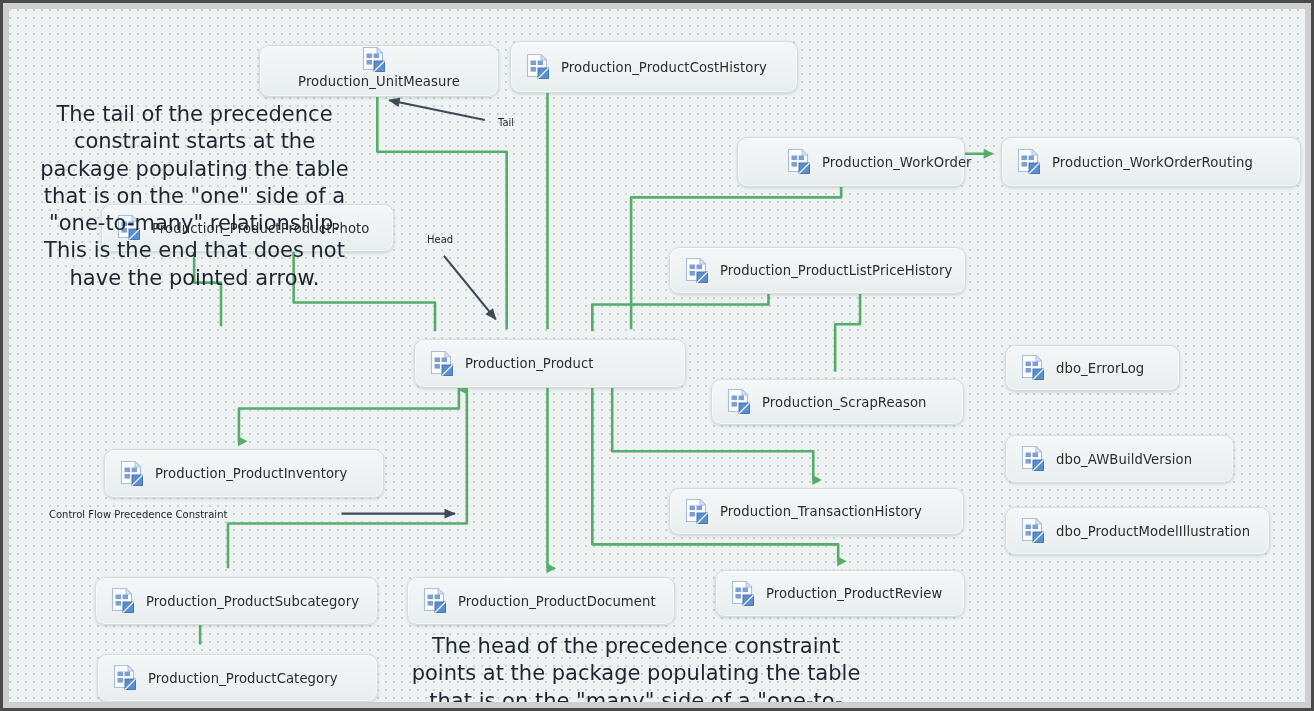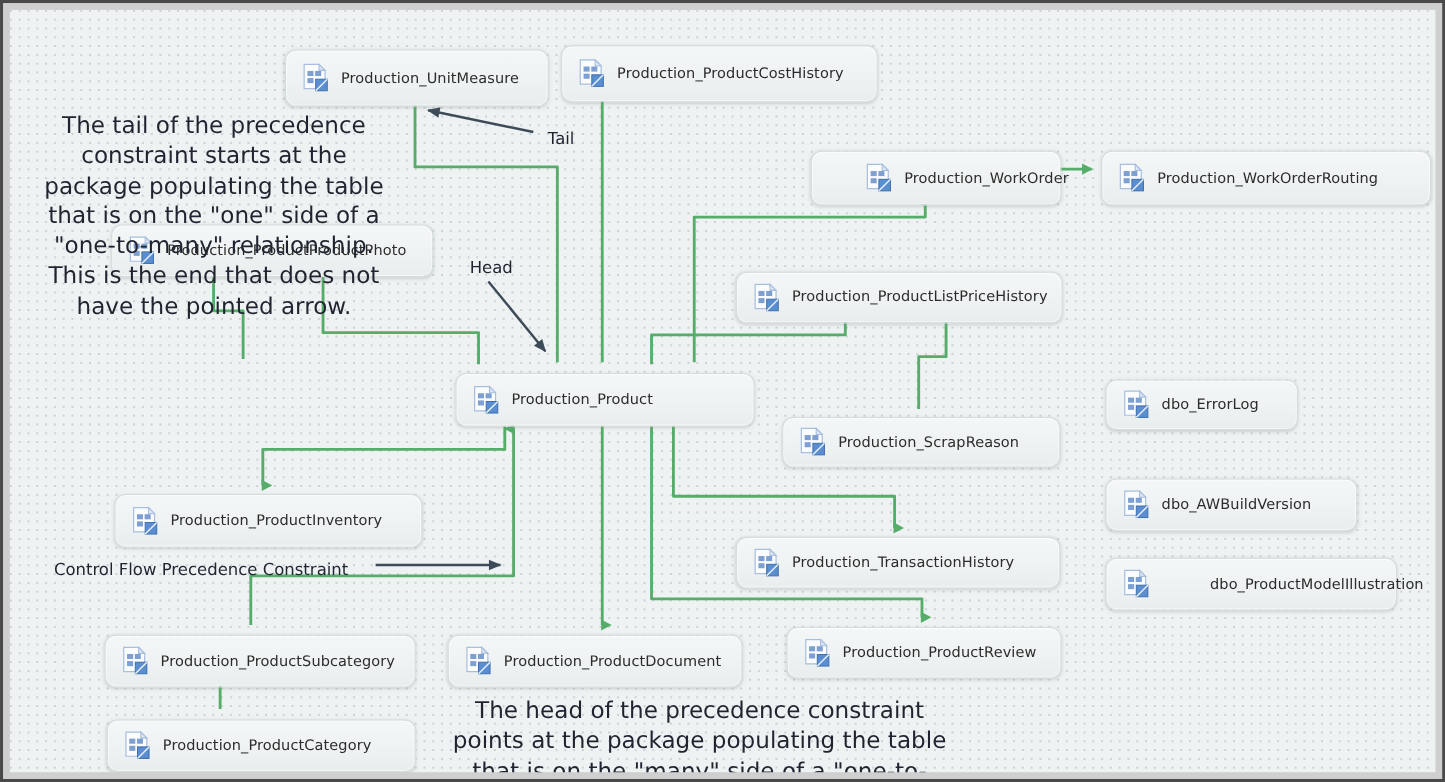--- a/index.html
+++ b/index.html
@@ -64,21 +64,21 @@
   .annotation {
     position: absolute;
     font-size: 21px;
     color: #1f2430;
     line-height: 1.30;
     text-align: center;
     z-index: 6;
   }
   .ann-small {
     position: absolute;
-    font-size: 15px;
+    font-size: 10px;
     color: #1f2430;
     z-index: 6;
     white-space: nowrap;
   }
 </style>
 </head>
 <body>
 
 <div id="canvas-frame">
   <div id="canvas-inner">
@@ -130,21 +130,21 @@
       <g fill="none" stroke="#3d4a57" stroke-width="2.2" stroke-linecap="butt">
 
         <path d="M 478,112 L 382,92" marker-end="url(#arrow-dark)"></path>
 
         <path d="M 437,249 L 489,313" marker-end="url(#arrow-dark)"></path>
 
         <path d="M 334,509 L 448,509" marker-end="url(#arrow-dark)"></path>
       </g>
     </svg>
 
-    <div class="node" style="left:250px; top:36px; width:240px; height:52px;">
+    <div class="node" style="left:250px; top:36px; width:240px; height:52px;flex-direction:column;">
       <span class="node-icon">
         <svg viewBox="0 0 26 28" width="26" height="28">
           <path d="M2.5 1.5 H16 L21.5 7 V23.5 H2.5 Z" fill="#fbfcfe" stroke="#a8bede" stroke-width="1.1"></path>
           <path d="M16 1.5 L16 7 L21.5 7 Z" fill="#dce6f4" stroke="#a8bede" stroke-width="1"></path>
           <rect x="5.5" y="7.5" width="5.5" height="4.6" fill="#7e9fd1"></rect>
           <rect x="12.5" y="7.5" width="5.5" height="4.6" fill="#7e9fd1"></rect>
           <rect x="5.5" y="14" width="5.5" height="4.6" fill="#7e9fd1"></rect>
           <rect x="13" y="15" width="10.5" height="10.5" fill="#5b8ed0" stroke="#3f6fae" stroke-width="0.9"></rect>
           <path d="M13 25.5 L23.5 15" stroke="#e9f0fa" stroke-width="1.3"></path>
         </svg>
@@ -312,21 +312,21 @@
           <rect x="5.5" y="7.5" width="5.5" height="4.6" fill="#7e9fd1"></rect>
           <rect x="12.5" y="7.5" width="5.5" height="4.6" fill="#7e9fd1"></rect>
           <rect x="5.5" y="14" width="5.5" height="4.6" fill="#7e9fd1"></rect>
           <rect x="13" y="15" width="10.5" height="10.5" fill="#5b8ed0" stroke="#3f6fae" stroke-width="0.9"></rect>
           <path d="M13 25.5 L23.5 15" stroke="#e9f0fa" stroke-width="1.3"></path>
         </svg>
       </span>
       <span class="node-label">Production_TransactionHistory</span>
     </div>
 
-    <div class="node" style="left:996px; top:498px; width:265px; height:48px;gap:44px;">
+    <div class="node" style="left:996px; top:498px; width:265px; height:48px;">
       <span class="node-icon">
         <svg viewBox="0 0 26 28" width="26" height="28">
           <path d="M2.5 1.5 H16 L21.5 7 V23.5 H2.5 Z" fill="#fbfcfe" stroke="#a8bede" stroke-width="1.1"></path>
           <path d="M16 1.5 L16 7 L21.5 7 Z" fill="#dce6f4" stroke="#a8bede" stroke-width="1"></path>
           <rect x="5.5" y="7.5" width="5.5" height="4.6" fill="#7e9fd1"></rect>
           <rect x="12.5" y="7.5" width="5.5" height="4.6" fill="#7e9fd1"></rect>
           <rect x="5.5" y="14" width="5.5" height="4.6" fill="#7e9fd1"></rect>
           <rect x="13" y="15" width="10.5" height="10.5" fill="#5b8ed0" stroke="#3f6fae" stroke-width="0.9"></rect>
           <path d="M13 25.5 L23.5 15" stroke="#e9f0fa" stroke-width="1.3"></path>
         </svg>

